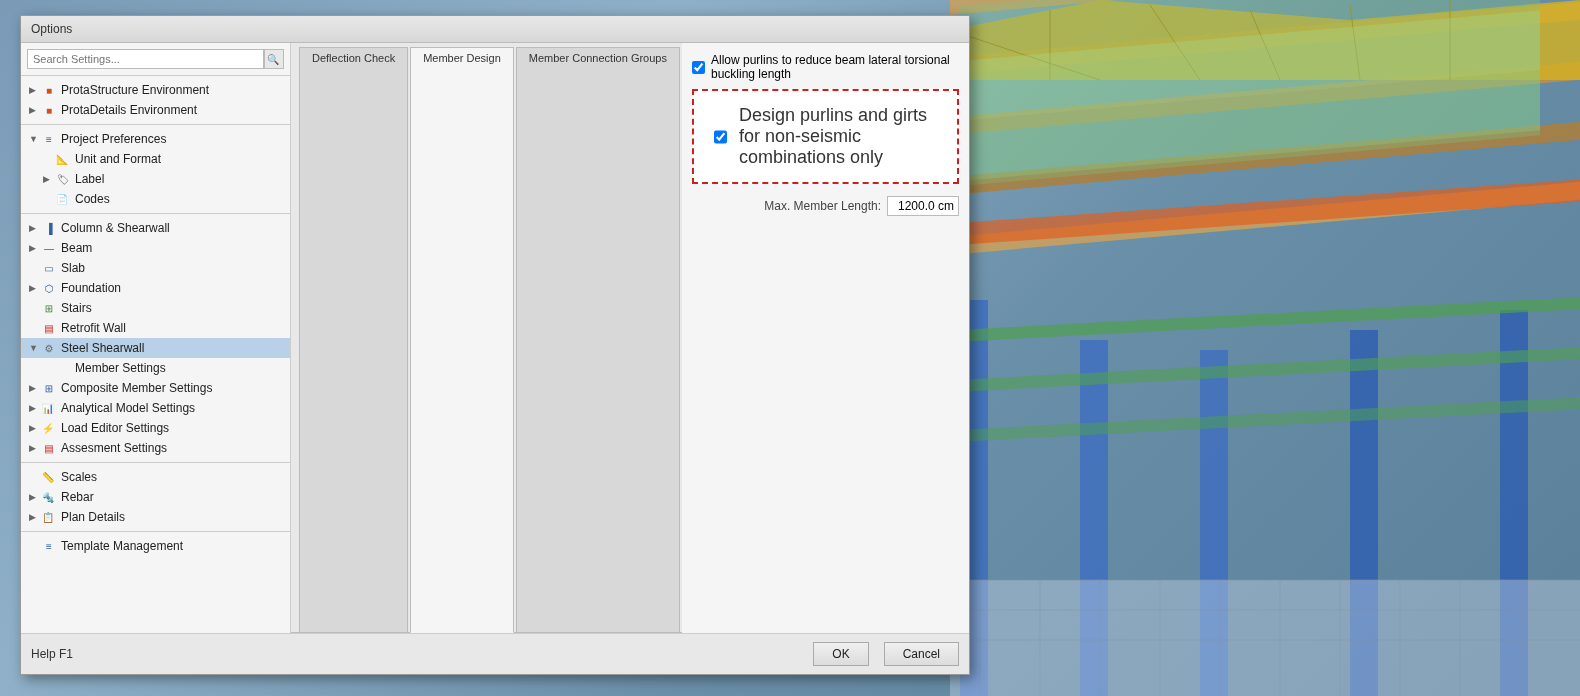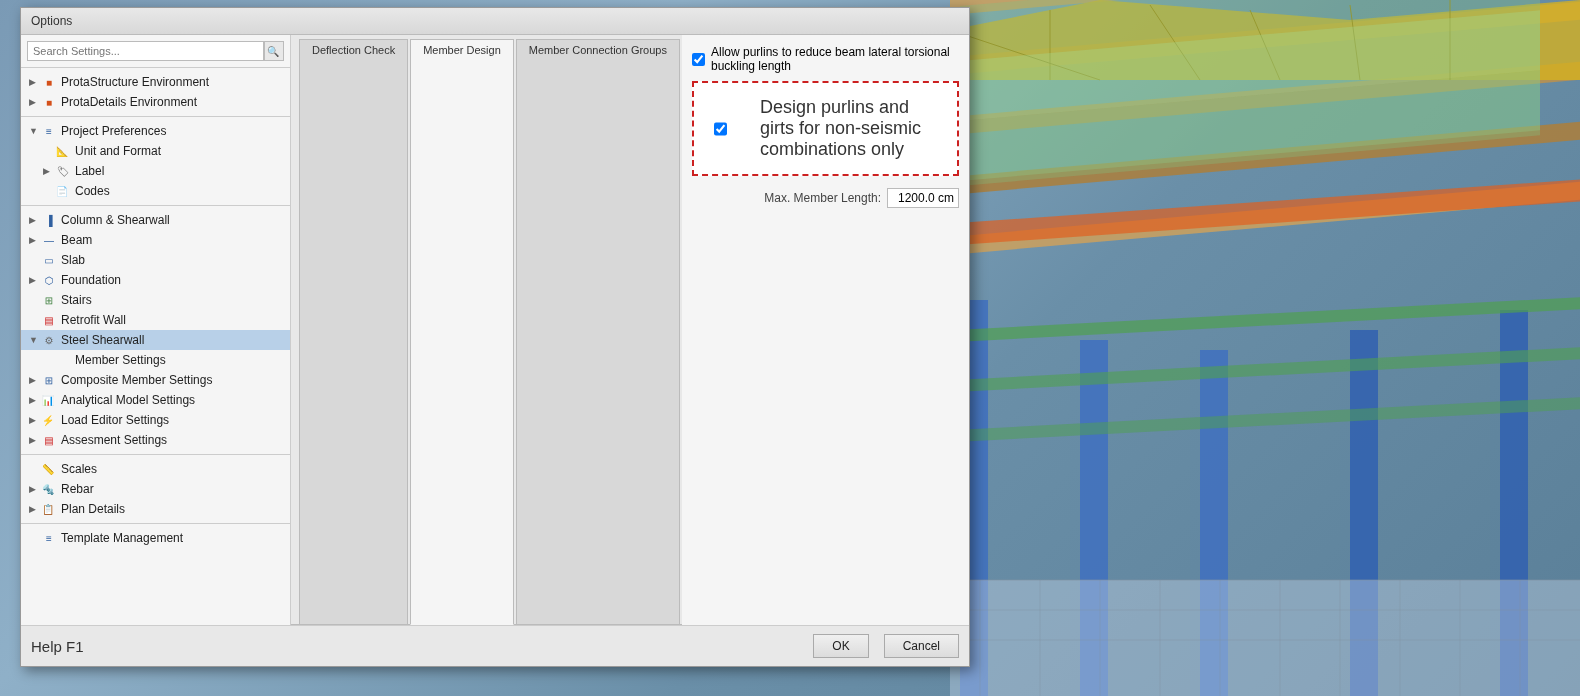--- a/index.html
+++ b/index.html
@@ -25,21 +25,21 @@
     .bg-structure {
       position: absolute;
       top: 0; left: 0; right: 0; bottom: 0;
       z-index: 1;
       overflow: hidden;
     }
 
     
     .dialog-overlay {
       position: absolute;
-      top: 7px;
+      top: 15px;
       left: 20px;
       width: 950px;
       height: 660px;
       background: #f0f0f0;
       border: 1px solid #999;
       box-shadow: 4px 4px 12px rgba(0,0,0,0.4);
       z-index: 10;
       display: flex;
       flex-direction: column;
     }
@@ -207,21 +207,20 @@
     .highlight-box {
       border: 2px dashed #cc2020;
       background: white;
       padding: 14px 20px;
       margin: 8px 0 12px 0;
       display: flex;
       align-items: center;
       font-size: 18px;
       font-weight: normal;
       color: #333;
-      gap: 21px;
     }
 
     .highlight-box input[type=checkbox] {
       width: 16px;
       height: 16px;
       margin-right: 12px;
     }
 
     .max-length-row {
       display: flex;
@@ -250,21 +249,21 @@
       border-top: 1px solid #ccc;
       background: #e8e8e8;
       padding: 8px 10px;
       display: flex;
       align-items: center;
       justify-content: flex-end;
     }
 
     .footer-help {
       margin-right: auto;
-      font-size: 15px;
+      font-size: 12px;
       color: #333;
     }
 
     .btn {
       padding: 4px 18px;
       border: 1px solid #aaa;
       background: linear-gradient(to bottom, #f0f0f0, #dcdcdc);
       cursor: pointer;
       font-size: 12px;
       margin-left: 15px;

